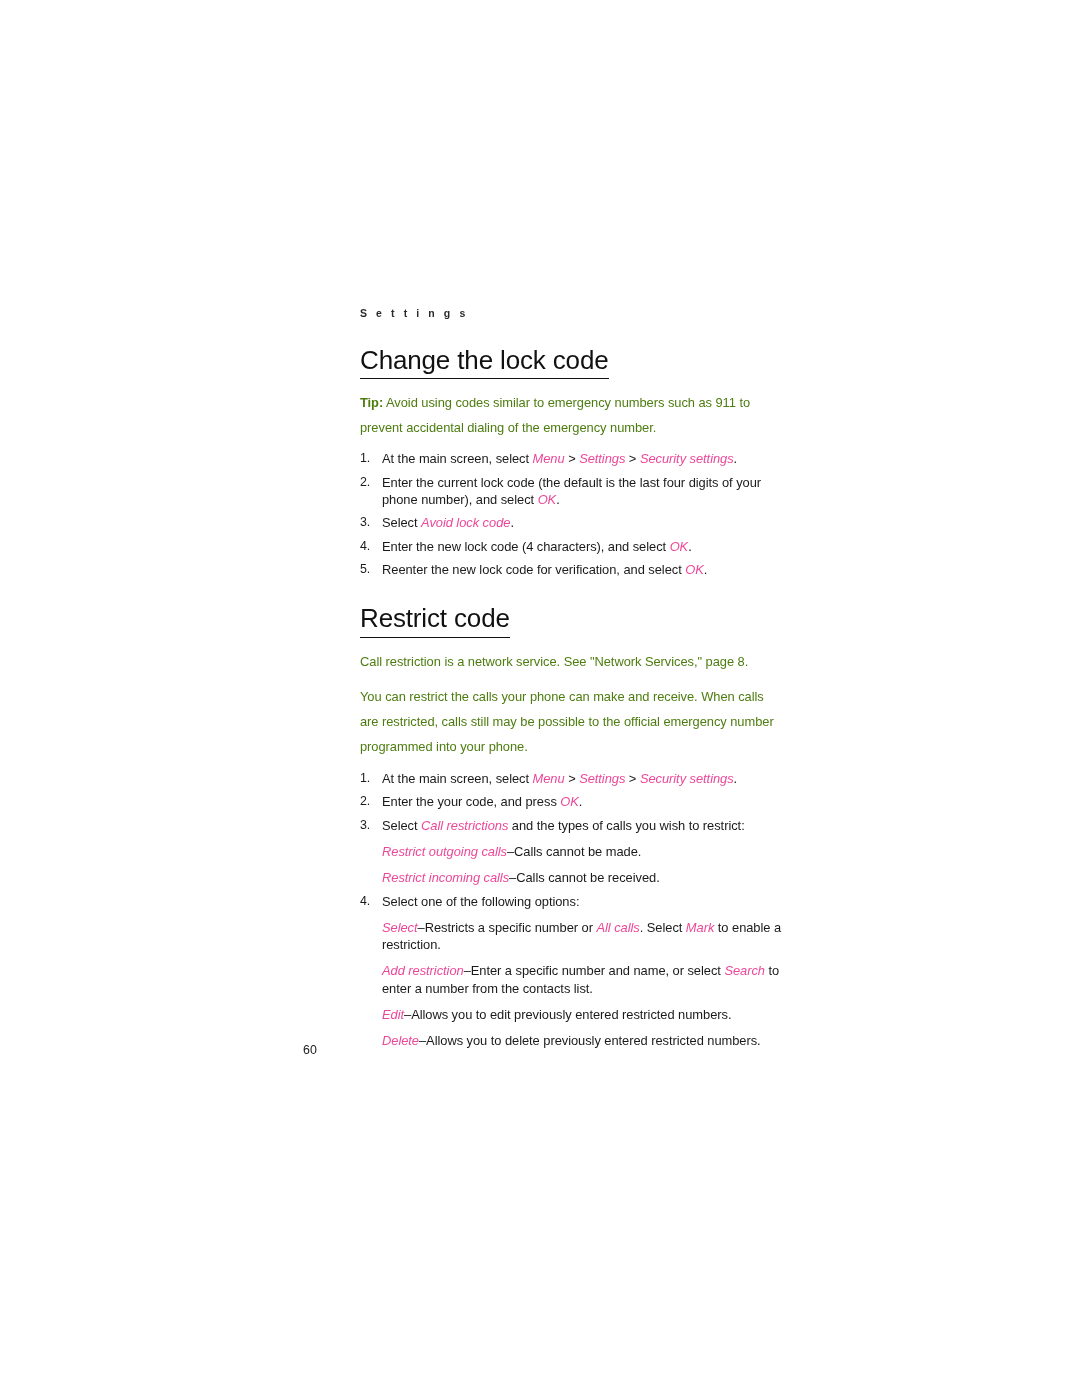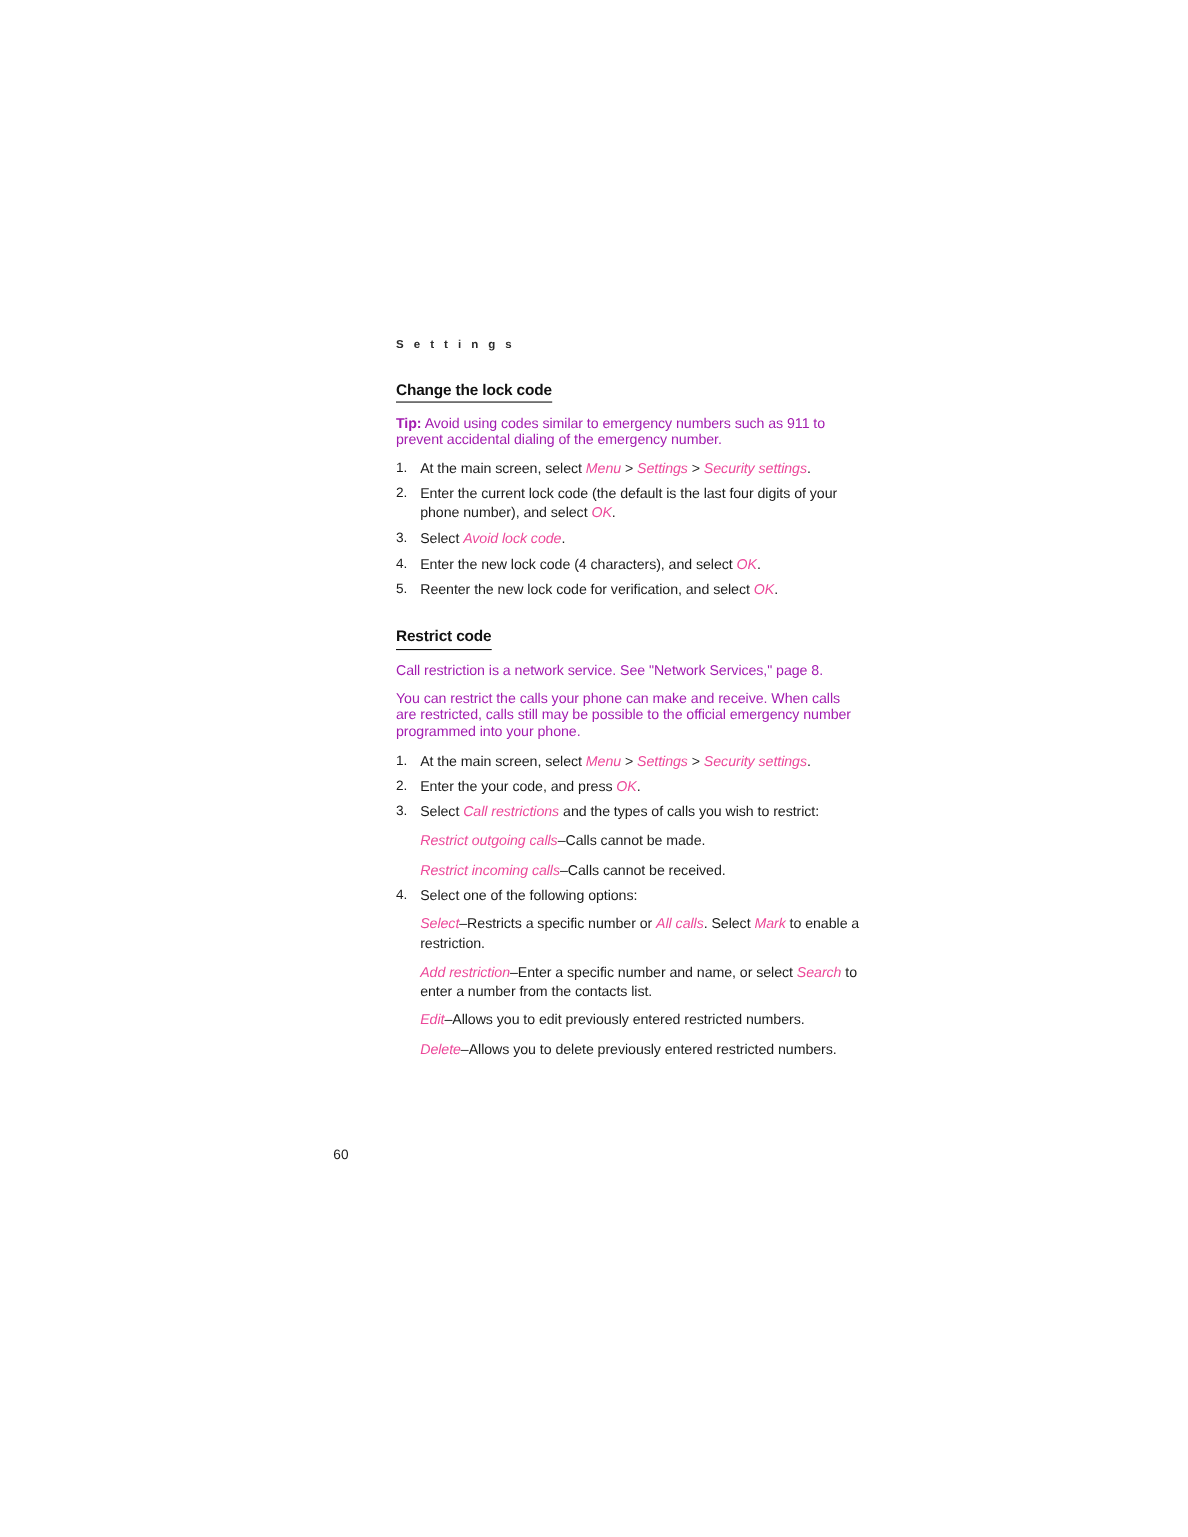--- a/index.html
+++ b/index.html
@@ -37,36 +37,36 @@
     font-size: 10.5px;
     font-weight: bold;
     letter-spacing: 3.1px;
     color: #2b2b2b;
     line-height: 1.1;
     margin: 0 0 26px 0;
   }
 
   
   .section-heading {
-    font-size: 14px;
-    font-weight: bold;
+    font-size: 26px;
+    font-weight: normal;
     color: #111111;
     line-height: 1.15;
     margin: 0 0 2px 0;
     padding-bottom: 3px;
     display: inline-block;
     border-bottom: 1.6px solid #111111;
     letter-spacing: -0.15px;
   }
   .heading-wrap { margin: 0 0 9px 0; }
 
   .para {
     font-size: 12.9px;
-    line-height: 15px;
-    color: #a21caf;
+    line-height: 25px;
+    color: #4d7c0f;
     margin: 0 0 11px 0;
     letter-spacing: -0.05px;
   }
   .para.tight { margin-bottom: 10px; }
 
   b.tip { font-weight: bold; }
 
   
   ol.steps {
     list-style: none;

